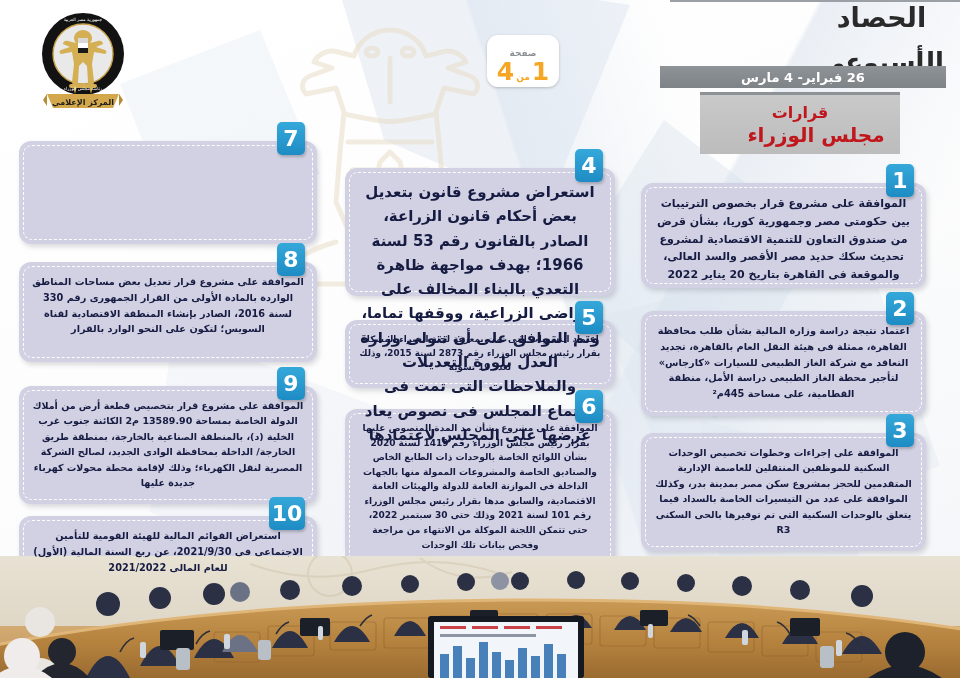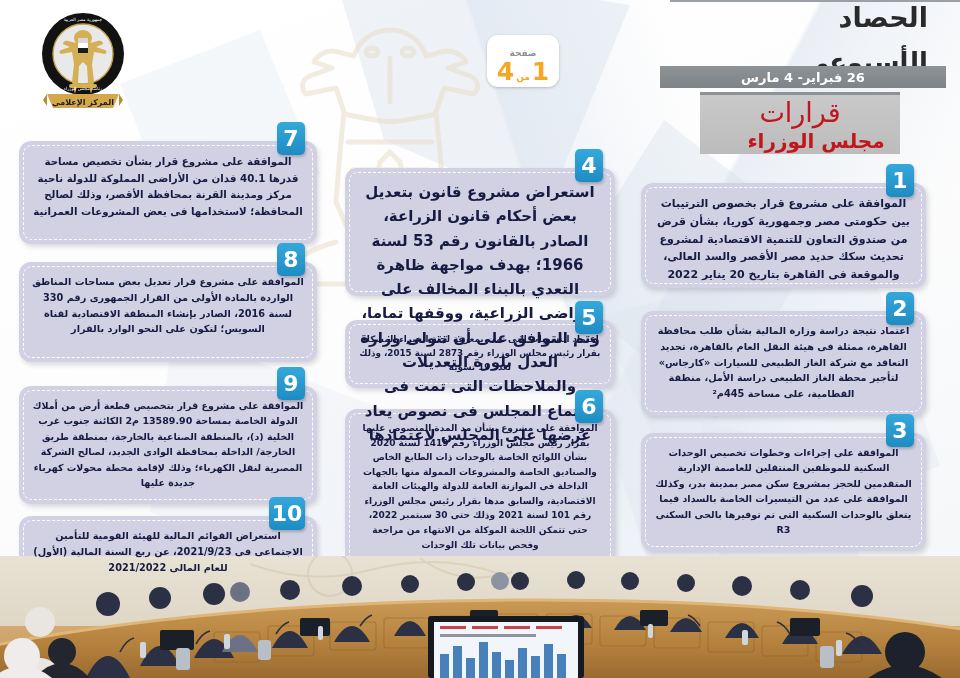--- a/index.html
+++ b/index.html
@@ -56,22 +56,22 @@
 
   
   .header-rule {
     position: absolute;
     top: 0; right: 0;
     width: 290px; height: 2px;
     background: #9aa0a6;
   }
   .title-block {
     position: absolute;
-    top: 4px; right: 32px;
-    text-align: right;
+    top: 4px; right: 16px;
+    text-align: center;
     line-height: 1.06;
   }
   .title-l1, .title-l2 {
     font-size: 27px;
     font-weight: bold;
     color: #2a2a2a;
     letter-spacing: -0.3px;
   }
   .title-l2 { font-size: 26px; margin-top: 16px; }
 
@@ -104,21 +104,21 @@
     top: 92px; right: 60px;
     width: 200px; height: 62px;
     background: linear-gradient(180deg,#c9c9c9 0%, #bcbcbc 100%);
     border-top: 3px solid #8d9296;
     display: flex;
     flex-direction: column;
     align-items: center;
     justify-content: center;
     gap: 1px;
   }
-  .section-l1 { font-size: 27px; font-weight: normal; color: #c0161c; }
+  .section-l1 { font-size: 16px; font-weight: bold; color: #c0161c; }
   .section-l2 { font-size: 20px; font-weight: bold; color: #c0161c; margin-left: 32px; }
 
   
   .page-badge {
     position: absolute;
     top: 35px; left: 487px;
     width: 72px; height: 52px;
     background: #ffffff;
     border-radius: 11px;
     box-shadow: 0 1px 3px rgba(0,0,0,0.22);
@@ -306,33 +306,32 @@
       <div class="card col-mid" style="top: 320px; height: 68px;">
         <div class="num-badge">5</div>
         <div class="card-text" style="font-size: 8.75px;">اعتماد التسويات التى تمت بمعرفة لجنة الخبراء المشكلة بقرار رئيس مجلس الوزراء رقم 2873 لسنة 2015، وذلك لعدد 19 تسوية</div>
       </div>
       <div class="card col-mid" style="top: 409px; height: 158px;">
         <div class="num-badge">6</div>
         <div class="card-text" style="font-size: 9px;">الموافقة على مشروع بشأن مد المدة المنصوص عليها بقرار رئيس مجلس الوزراء رقم 1419 لسنة 2020 بشأن اللوائح الخاصة بالوحدات ذات الطابع الخاص والصناديق الخاصة والمشروعات الممولة منها بالجهات الداخلة فى الموازنة العامة للدولة والهيئات العامة الاقتصادية، والسابق مدها بقرار رئيس مجلس الوزراء رقم 101 لسنة 2021 وذلك حتى 30 سبتمبر 2022، حتى تتمكن اللجنة الموكلة من الانتهاء من مراجعة وفحص بيانات تلك الوحدات</div>
       </div>
       <div class="card col-left" style="top: 141px; height: 103px;">
         <div class="num-badge">7</div>
-        <div class="card-text" style="font-size: 10.25px;">الموافقة على مشروع قرار بشأن تخصيص مساحة قدرها 40.1 فدان من الأراضى المملوكة للدولة ناحية مركز ومدينة القرنة بمحافظة الأقصر، وذلك لصالح المحافظة؛ لاستخدامها فى بعض المشروعات العمرانية</div>
       </div>
       <div class="card col-left" style="top: 262px; height: 100px;">
         <div class="num-badge">8</div>
         <div class="card-text" style="font-size: 9.75px;">الموافقة على مشروع قرار تعديل بعض مساحات المناطق الواردة بالمادة الأولى من القرار الجمهورى رقم 330 لسنة 2016، الصادر بإنشاء المنطقة الاقتصادية لقناة السويس؛ لتكون على النحو الوارد بالقرار</div>
       </div>
       <div class="card col-left" style="top: 386px; height: 118px;">
         <div class="num-badge">9</div>
         <div class="card-text" style="font-size: 9.5px;">الموافقة على مشروع قرار بتخصيص قطعة أرض من أملاك الدولة الخاصة بمساحة 13589.90 م2 الكائنة جنوب غرب الخلية (د)، بالمنطقة الصناعية بالخارجة، بمنطقة طريق الخارجة/ الداخلة بمحافظة الوادى الجديد، لصالح الشركة المصرية لنقل الكهرباء؛ وذلك لإقامة محطة محولات كهرباء جديدة عليها</div>
       </div>
       <div class="card col-left" style="top: 516px; height: 72px;">
         <div class="num-badge wide">10</div>
-        <div class="card-text" style="font-size: 9.75px;">استعراض القوائم المالية للهيئة القومية للتأمين الاجتماعى فى 2021/9/23، عن ربع السنة المالية (الأول) للعام المالى 2021/2022</div>
+        <div class="card-text" style="font-size: 9.75px;">استعراض القوائم المالية للهيئة القومية للتأمين الاجتماعى فى 2021/9/30، عن ربع السنة المالية (الأول) للعام المالى 2021/2022</div>
       </div>
     </div>
 
   <div class="photo">
     <svg width="960" height="122" viewBox="0 0 960 122" preserveAspectRatio="none">
       <defs>
         <linearGradient id="wallG" x1="0" y1="0" x2="0" y2="1">
           <stop offset="0%" stop-color="#e8e2d4"></stop>
           <stop offset="100%" stop-color="#d8cfbc"></stop>
         </linearGradient>

